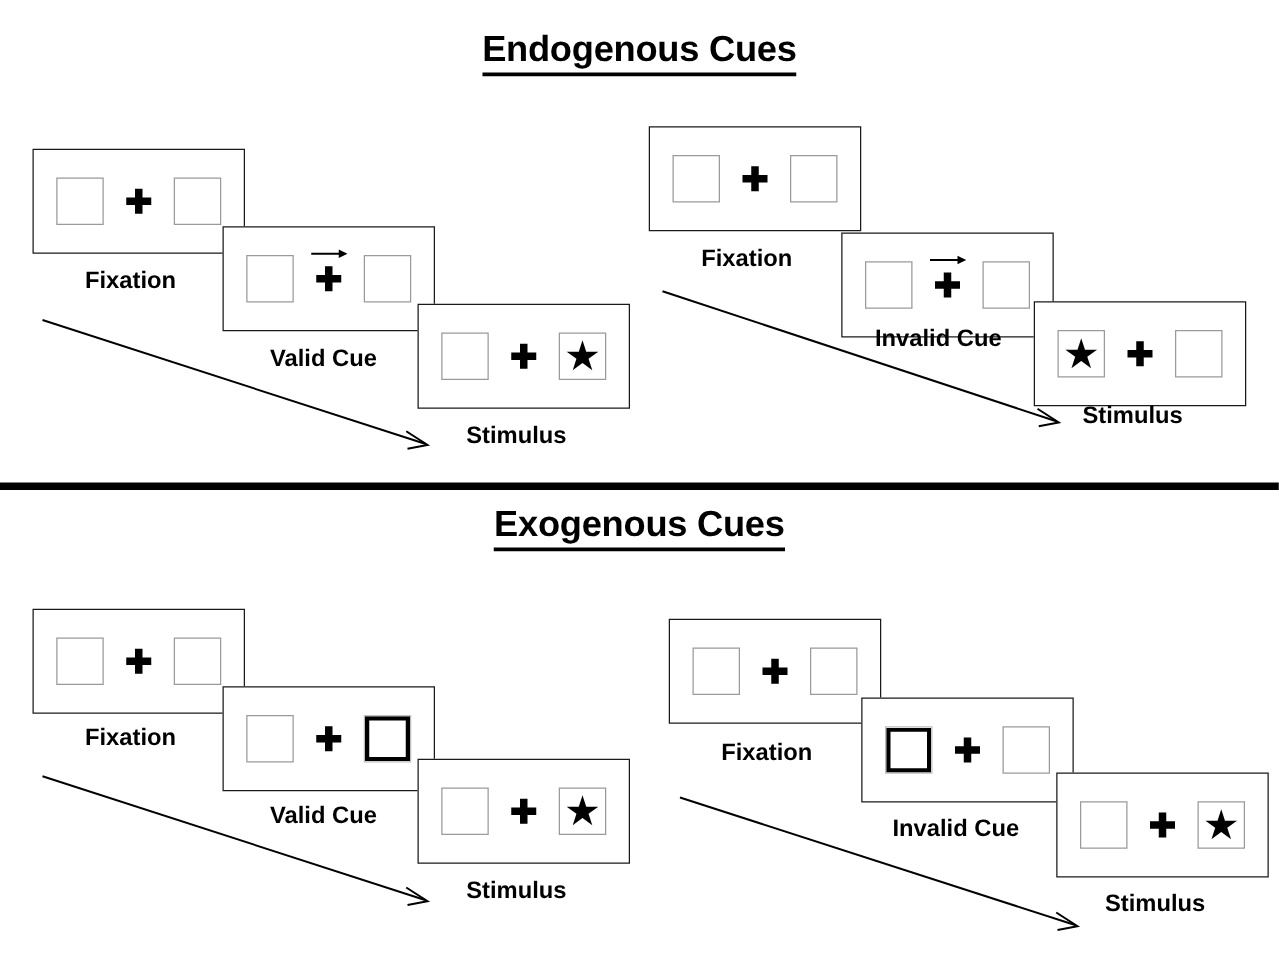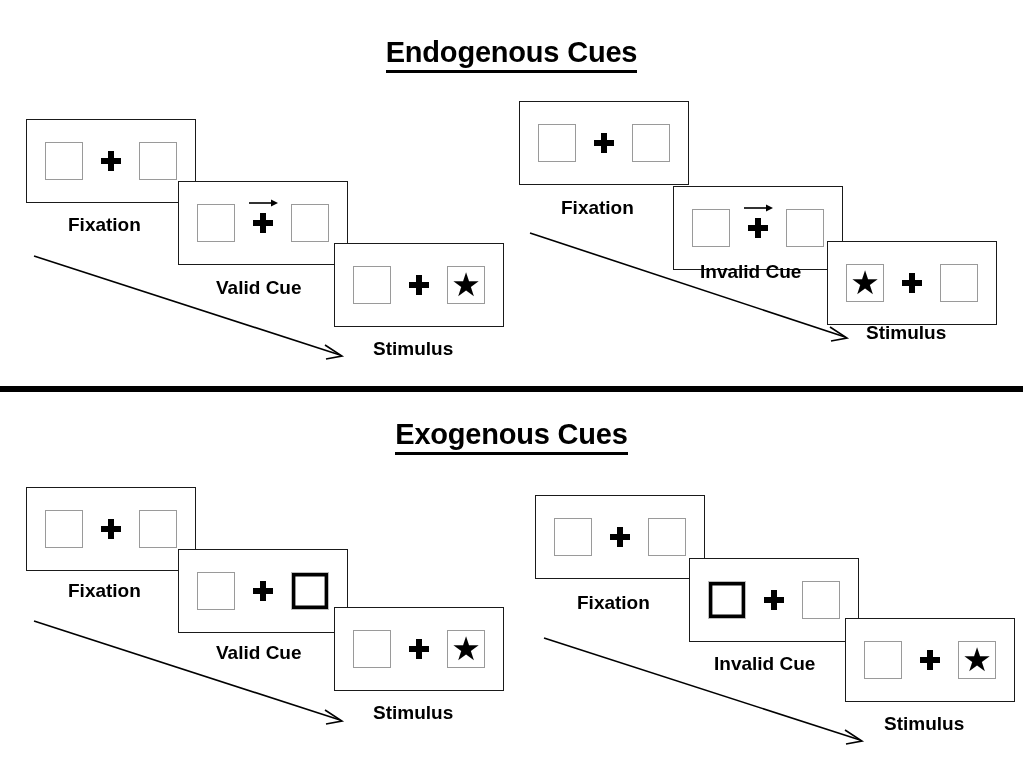--- a/index.html
+++ b/index.html
@@ -129,21 +129,21 @@
   }
 
   .flow-arrow {
     position: absolute;
     pointer-events: none;
   }
 </style>
 </head>
 <body>
 
-<div class="section-title" style="top:36px;">
+<div class="section-title" style="top:24px;">
   <span>Endogenous Cues</span>
 </div>
 
 <div class="frame" style="left:26px; top:119px; width:170px; height:84px;">
   <div class="frame-inner">
     <div class="box"></div>
     <div class="plus-wrap">
         <div class="plus"></div>
       </div>
     <div class="box"></div>
@@ -223,21 +223,21 @@
 </div>
 <div class="caption" style="left:866px; top:322px;">Stimulus</div>
 
 <svg class="flow-arrow" style="left:520px; top:225px; width:345px; height:130px;" viewBox="0 0 345 130">
   <line x1="10" y1="8" x2="325" y2="112" stroke="#000" stroke-width="1.6"></line>
   <polyline points="310,102 327,113 311,116" fill="none" stroke="#000" stroke-width="1.6"></polyline>
 </svg>
 
 <div class="divider" style="top:386px;"></div>
 
-<div class="section-title" style="top:418px;">
+<div class="section-title" style="top:404px;">
   <span>Exogenous Cues</span>
 </div>
 
 <div class="frame" style="left:26px; top:487px; width:170px; height:84px;">
   <div class="frame-inner">
     <div class="box"></div>
     <div class="plus-wrap">
         <div class="plus"></div>
       </div>
     <div class="box"></div>

